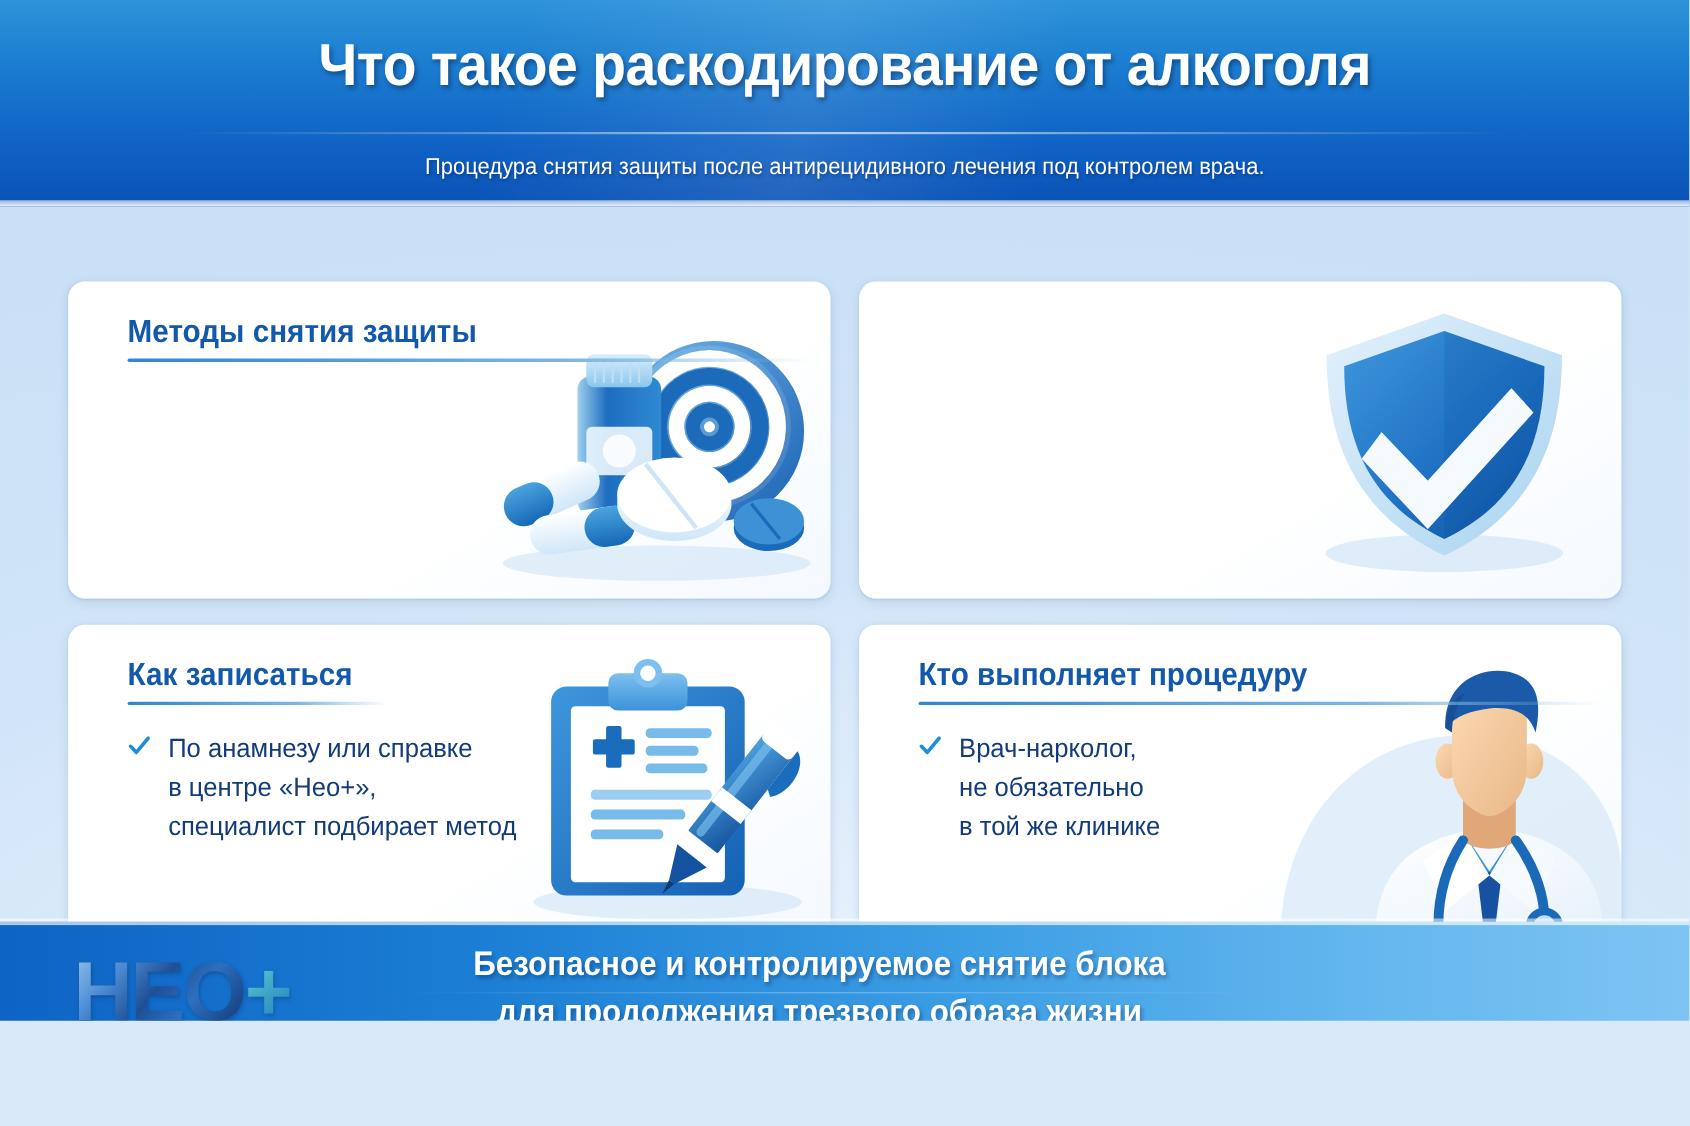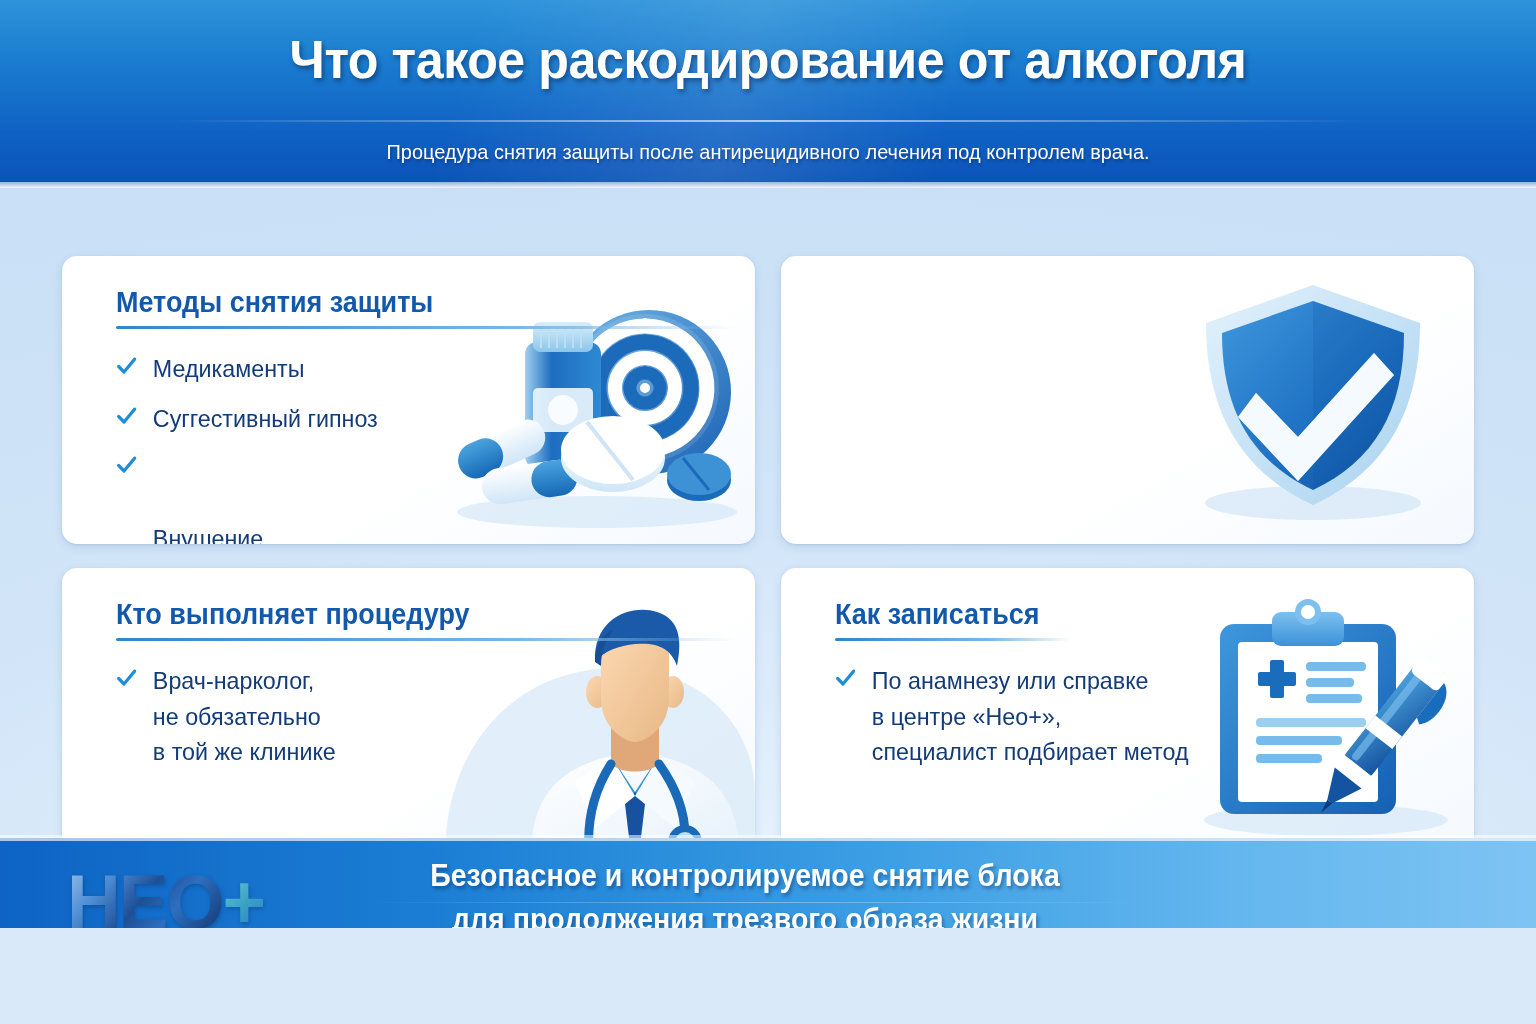--- a/index.html
+++ b/index.html
@@ -243,41 +243,20 @@
         <line x1="150" y1="142" x2="196" y2="200" stroke="#cfe4f6" stroke-width="4"></line>
 
         <ellipse cx="262" cy="200" rx="32" ry="21" fill="#1c6bbb"></ellipse>
         <ellipse cx="262" cy="194" rx="32" ry="21" fill="#3d92d6"></ellipse>
         <line x1="246" y1="178" x2="272" y2="210" stroke="#1c6bbb" stroke-width="3"></line>
       </svg>
 
       <div class="card-pad">
         <h2>Методы снятия защиты</h2>
         <div class="h-rule"></div>
-        <ul class="bullets">
-          <li>
-            <svg class="tick" viewBox="0 0 24 24">
-              <path d="M3 12.5 L9 18.5 L21 4.5" fill="none" stroke="#1e8fd6" stroke-width="3.6" stroke-linecap="round" stroke-linejoin="round"></path>
-            </svg>
-            <span>Медикаменты</span>
-          </li>
-          <li>
-            <svg class="tick" viewBox="0 0 24 24">
-              <path d="M3 12.5 L9 18.5 L21 4.5" fill="none" stroke="#1e8fd6" stroke-width="3.6" stroke-linecap="round" stroke-linejoin="round"></path>
-            </svg>
-            <span>Суггестивный гипноз</span>
-          </li>
-          <li style="white-space:pre-line;">
-            <svg class="tick" viewBox="0 0 24 24">
-              <path d="M3 12.5 L9 18.5 L21 4.5" fill="none" stroke="#1e8fd6" stroke-width="3.6" stroke-linecap="round" stroke-linejoin="round"></path>
-            </svg>
-            <span style="white-space:pre-line;">Внушение
-по системе Довженко</span>
-          </li>
-        </ul>
       </div>
     </div>
 
     <div class="card">
       <svg class="illus" style="right:36px; bottom:18px; width:250px; height:255px;" viewBox="0 0 250 255">
         <defs>
           <linearGradient id="shOuter" x1="0" y1="0" x2="1" y2="1">
             <stop offset="0" stop-color="#e3f1fc"></stop>
               <stop offset="1" stop-color="#a9d3f0"></stop>
           </linearGradient>
@@ -288,20 +267,84 @@
           </linearGradient>
         </defs>
         <ellipse cx="125" cy="232" rx="108" ry="17" fill="#cfe4f6" opacity=".65"></ellipse>
         <path d="M125 14 L232 52 C232 140 198 200 125 234 C52 200 18 140 18 52 Z" fill="url(#shOuter)"></path>
         <path d="M125 30 L216 62 C216 140 186 190 125 219 C64 190 34 140 34 62 Z" fill="url(#shInner)"></path>
         <path d="M125 30 L216 62 C216 140 186 190 125 219 Z" fill="#0b4b99" opacity=".18"></path>
         <path d="M68 122 L110 166 L186 82 L206 104 L110 210 L50 146 Z" fill="#ffffff"></path>
         <path d="M68 122 L110 166 L186 82 L206 104 L110 210 L50 146 Z" fill="#eaf5fd" opacity=".5"></path>
       </svg>
 
+    </div>
+
+    <div class="card">
+      <svg class="illus" style="right:18px; bottom:12px; width:280px; height:250px;" viewBox="0 0 280 250">
+        <defs>
+          <linearGradient id="clipG" x1="0" y1="0" x2="1" y2="1">
+            <stop offset="0" stop-color="#3e97dc"></stop>
+              <stop offset="1" stop-color="#1560b4"></stop>
+          </linearGradient>
+          <linearGradient id="clipTop" x1="0" y1="0" x2="0" y2="1">
+            <stop offset="0" stop-color="#7dc0ef"></stop>
+              <stop offset="1" stop-color="#3b92d9"></stop>
+          </linearGradient>
+          <linearGradient id="penG" x1="0" y1="0" x2="1" y2="1">
+            <stop offset="0" stop-color="#4ea3df"></stop>
+              <stop offset="1" stop-color="#14539f"></stop>
+          </linearGradient>
+        </defs>
+        <ellipse cx="150" cy="226" rx="122" ry="16" fill="#cfe4f6" opacity=".6"></ellipse>
+
+        <rect x="44" y="30" width="176" height="190" rx="14" fill="url(#clipG)"></rect>
+        <rect x="62" y="48" width="140" height="160" rx="4" fill="#ffffff"></rect>
+
+        <rect x="96" y="18" width="72" height="34" rx="9" fill="url(#clipTop)"></rect>
+        <circle cx="132" cy="18" r="13" fill="#7dc0ef"></circle>
+        <circle cx="132" cy="18" r="7" fill="#ffffff"></circle>
+
+        <rect x="82" y="78" width="38" height="14" rx="2" fill="#1a6cbc"></rect>
+        <rect x="94" y="66" width="14" height="38" rx="2" fill="#1a6cbc"></rect>
+
+        <rect x="130" y="68" width="60" height="9" rx="4" fill="#76bbea"></rect>
+        <rect x="130" y="84" width="48" height="9" rx="4" fill="#76bbea"></rect>
+        <rect x="130" y="100" width="56" height="9" rx="4" fill="#76bbea"></rect>
+
+        <rect x="80" y="124" width="110" height="9" rx="4" fill="#9ccef2"></rect>
+        <rect x="80" y="142" width="86" height="9" rx="4" fill="#76bbea"></rect>
+        <rect x="80" y="160" width="66" height="9" rx="4" fill="#76bbea"></rect>
+
+        <g transform="rotate(38 200 150)">
+          <rect x="182" y="62" width="34" height="120" rx="6" fill="url(#penG)"></rect>
+          <rect x="188" y="66" width="8" height="110" rx="4" fill="#7cc0ef" opacity=".65"></rect>
+          <rect x="182" y="52" width="34" height="20" rx="5" fill="#ffffff"></rect>
+          <rect x="182" y="128" width="34" height="16" fill="#ffffff"></rect>
+          <rect x="182" y="178" width="34" height="16" fill="#ffffff"></rect>
+          <path d="M182 194 L216 194 L202 224 L196 224 Z" fill="#14539f"></path>
+          <path d="M196 224 L202 224 L199 238 Z" fill="#0d3c78"></path>
+          <path d="M216 60 C232 66 234 96 222 108 L216 104 Z" fill="#1a6cbc"></path>
+        </g>
+      </svg>
+
+      <div class="card-pad">
+        <h2>Как записаться</h2>
+        <div class="h-rule" style="max-width:236px;"></div>
+        <ul class="bullets">
+          <li>
+            <svg class="tick" viewBox="0 0 24 24">
+              <path d="M3 12.5 L9 18.5 L21 4.5" fill="none" stroke="#1e8fd6" stroke-width="3.6" stroke-linecap="round" stroke-linejoin="round"></path>
+            </svg>
+            <span style="white-space:pre-line;">По анамнезу или справке
+в центре «Нео+»,
+специалист подбирает метод</span>
+          </li>
+        </ul>
+      </div>
     </div>
 
     <div class="card">
       <svg class="illus" style="right:0px; bottom:0px; width:320px; height:260px;" viewBox="0 0 320 260">
         <defs>
           <linearGradient id="coatG" x1="0" y1="0" x2="1" y2="1">
             <stop offset="0" stop-color="#ffffff"></stop>
               <stop offset="1" stop-color="#e6f1fb"></stop>
           </linearGradient>
           <linearGradient id="skinG" x1="0" y1="0" x2="1" y2="1">
@@ -350,84 +393,20 @@
               <path d="M3 12.5 L9 18.5 L21 4.5" fill="none" stroke="#1e8fd6" stroke-width="3.6" stroke-linecap="round" stroke-linejoin="round"></path>
             </svg>
             <span style="white-space:pre-line;">Врач-нарколог,
 не обязательно
 в той же клинике</span>
           </li>
         </ul>
       </div>
     </div>
 
-    <div class="card">
-      <svg class="illus" style="right:18px; bottom:12px; width:280px; height:250px;" viewBox="0 0 280 250">
-        <defs>
-          <linearGradient id="clipG" x1="0" y1="0" x2="1" y2="1">
-            <stop offset="0" stop-color="#3e97dc"></stop>
-              <stop offset="1" stop-color="#1560b4"></stop>
-          </linearGradient>
-          <linearGradient id="clipTop" x1="0" y1="0" x2="0" y2="1">
-            <stop offset="0" stop-color="#7dc0ef"></stop>
-              <stop offset="1" stop-color="#3b92d9"></stop>
-          </linearGradient>
-          <linearGradient id="penG" x1="0" y1="0" x2="1" y2="1">
-            <stop offset="0" stop-color="#4ea3df"></stop>
-              <stop offset="1" stop-color="#14539f"></stop>
-          </linearGradient>
-        </defs>
-        <ellipse cx="150" cy="226" rx="122" ry="16" fill="#cfe4f6" opacity=".6"></ellipse>
-
-        <rect x="44" y="30" width="176" height="190" rx="14" fill="url(#clipG)"></rect>
-        <rect x="62" y="48" width="140" height="160" rx="4" fill="#ffffff"></rect>
-
-        <rect x="96" y="18" width="72" height="34" rx="9" fill="url(#clipTop)"></rect>
-        <circle cx="132" cy="18" r="13" fill="#7dc0ef"></circle>
-        <circle cx="132" cy="18" r="7" fill="#ffffff"></circle>
-
-        <rect x="82" y="78" width="38" height="14" rx="2" fill="#1a6cbc"></rect>
-        <rect x="94" y="66" width="14" height="38" rx="2" fill="#1a6cbc"></rect>
-
-        <rect x="130" y="68" width="60" height="9" rx="4" fill="#76bbea"></rect>
-        <rect x="130" y="84" width="48" height="9" rx="4" fill="#76bbea"></rect>
-        <rect x="130" y="100" width="56" height="9" rx="4" fill="#76bbea"></rect>
-
-        <rect x="80" y="124" width="110" height="9" rx="4" fill="#9ccef2"></rect>
-        <rect x="80" y="142" width="86" height="9" rx="4" fill="#76bbea"></rect>
-        <rect x="80" y="160" width="66" height="9" rx="4" fill="#76bbea"></rect>
-
-        <g transform="rotate(38 200 150)">
-          <rect x="182" y="62" width="34" height="120" rx="6" fill="url(#penG)"></rect>
-          <rect x="188" y="66" width="8" height="110" rx="4" fill="#7cc0ef" opacity=".65"></rect>
-          <rect x="182" y="52" width="34" height="20" rx="5" fill="#ffffff"></rect>
-          <rect x="182" y="128" width="34" height="16" fill="#ffffff"></rect>
-          <rect x="182" y="178" width="34" height="16" fill="#ffffff"></rect>
-          <path d="M182 194 L216 194 L202 224 L196 224 Z" fill="#14539f"></path>
-          <path d="M196 224 L202 224 L199 238 Z" fill="#0d3c78"></path>
-          <path d="M216 60 C232 66 234 96 222 108 L216 104 Z" fill="#1a6cbc"></path>
-        </g>
-      </svg>
-
-      <div class="card-pad">
-        <h2>Как записаться</h2>
-        <div class="h-rule" style="max-width:236px;"></div>
-        <ul class="bullets">
-          <li>
-            <svg class="tick" viewBox="0 0 24 24">
-              <path d="M3 12.5 L9 18.5 L21 4.5" fill="none" stroke="#1e8fd6" stroke-width="3.6" stroke-linecap="round" stroke-linejoin="round"></path>
-            </svg>
-            <span style="white-space:pre-line;">По анамнезу или справке
-в центре «Нео+»,
-специалист подбирает метод</span>
-          </li>
-        </ul>
-      </div>
-    </div>
-
   </div>
 
   <div class="footer-band"></div>
 
   <div class="logo">
     <span class="lw">НЕО</span><span class="plus">+</span>
   </div>
 
   <div class="footer-text">
     <div>Безопасное и контролируемое снятие блока</div>

